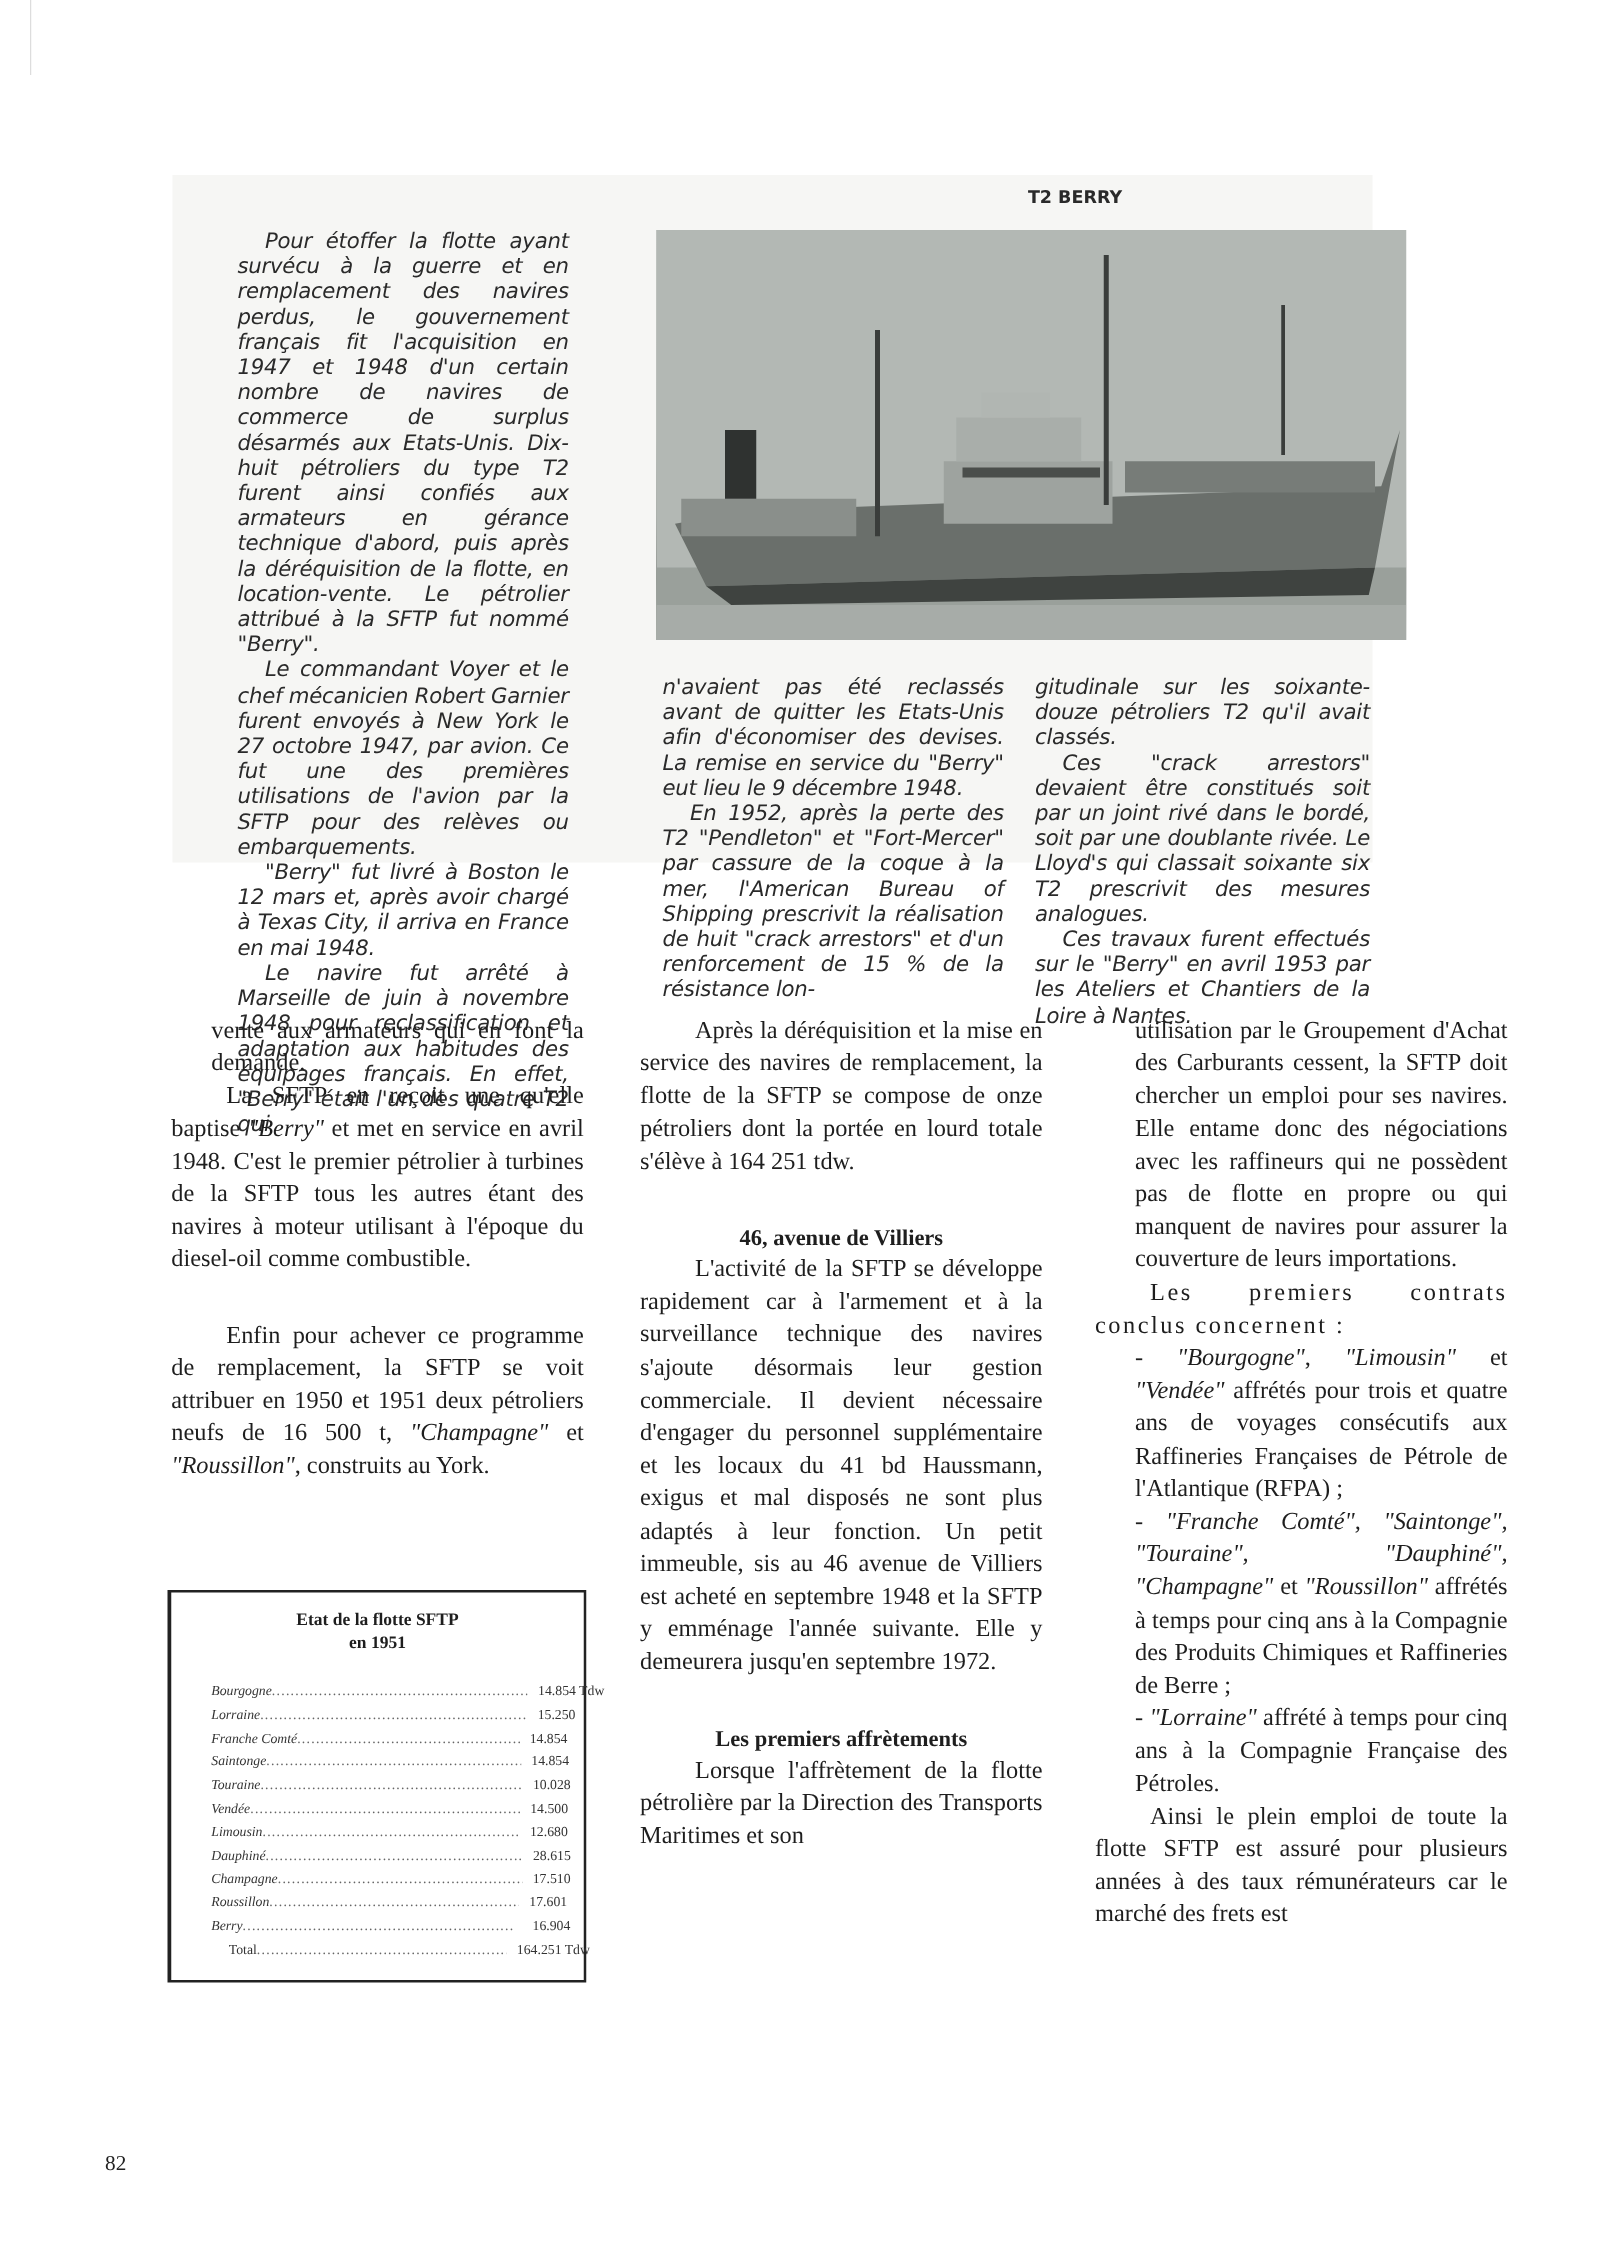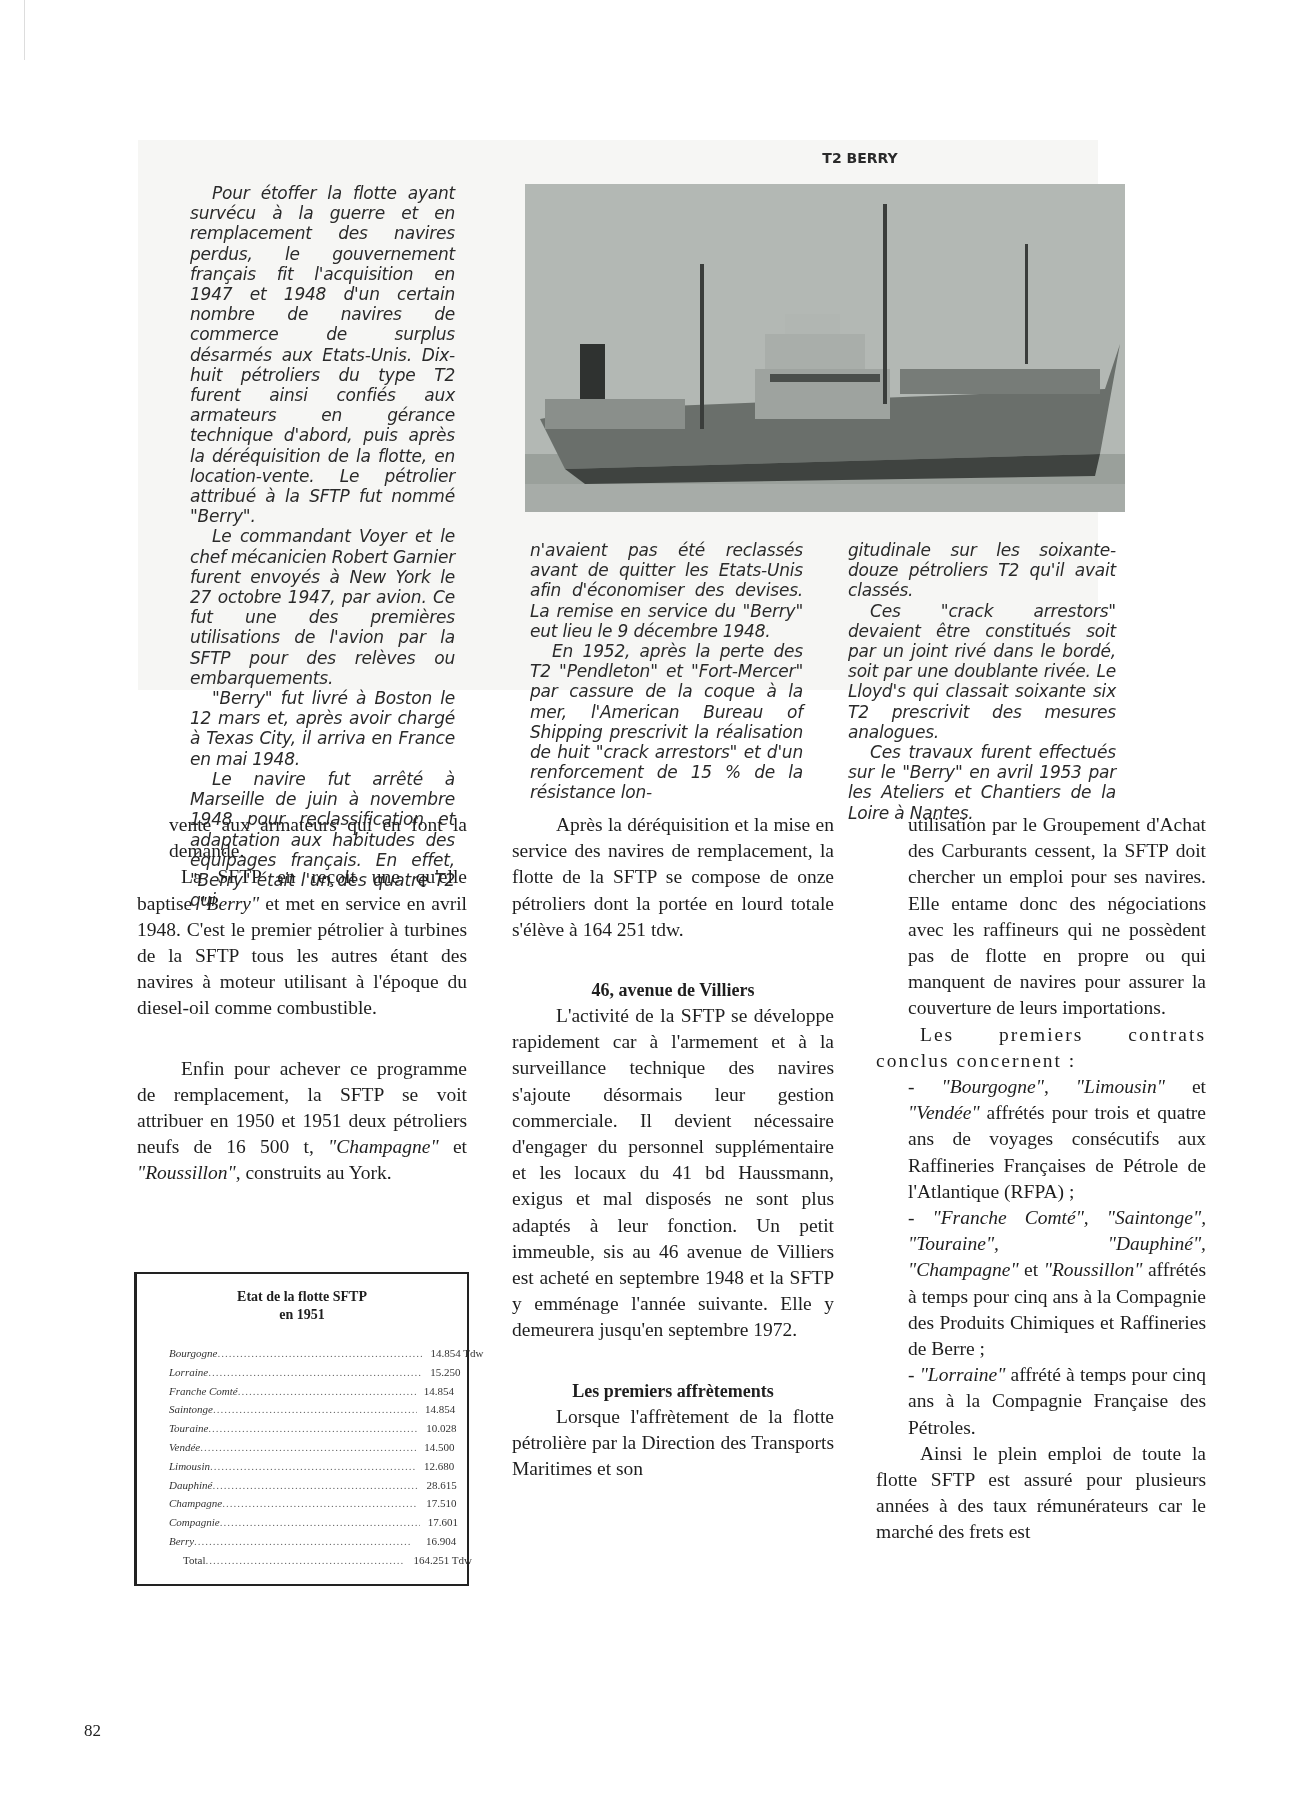--- a/index.html
+++ b/index.html
@@ -12,21 +12,21 @@
   }
   .sans-it {
     font-family: "DejaVu Sans", sans-serif; font-style: italic; font-size: 17px;
     line-height: 20.2px; color: #2a2a2a; text-align: justify; letter-spacing: -0.2px;
   }
   .sans-it p { margin: 0; text-indent: 22px; }
   .sans-it p.noindent { text-indent: 0; }
 
   .col-a { position: absolute; left: 190px; top: 183px; width: 265px; }
   .col-b { position: absolute; left: 530px; top: 540px; width: 273px; }
-  .col-c { position: absolute; left: 848px; top: 540px; width: 268px; }
+  .col-c { position: absolute; left: 828px; top: 540px; width: 268px; }
 
   .photo-caption {
     position: absolute; left: 810px; top: 150px; width: 100px; text-align: center;
     font-family: "DejaVu Sans", sans-serif; font-weight: bold; font-size: 14px; color: #2a2a2a;
   }
   .photo {
     position: absolute; left: 525px; top: 184px; width: 600px; height: 328px;
     background: linear-gradient(180deg, #b8bdb9 0%, #aab0ab 50%, #8e948f 70%, #5b605c 85%, #9da39e 100%);
     overflow: hidden;
   }
@@ -182,21 +182,21 @@
         <span class="name">Dauphiné</span>
         <span class="dots" style="width:206px">..........................................................</span>
         <span class="val">28.615</span>
       </div>
     <div class="fleet-row">
         <span class="name">Champagne</span>
         <span class="dots" style="width:196px">..........................................................</span>
         <span class="val">17.510</span>
       </div>
     <div class="fleet-row">
-        <span class="name">Compagnie</span>
+        <span class="name">Roussillon</span>
         <span class="dots" style="width:200px">..........................................................</span>
         <span class="val">17.601</span>
       </div>
     <div class="fleet-row">
         <span class="name">Berry</span>
         <span class="dots" style="width:224px">..........................................................</span>
         <span class="val">16.904</span>
       </div>
     <div class="fleet-row total">
         <span class="name">Total</span>

